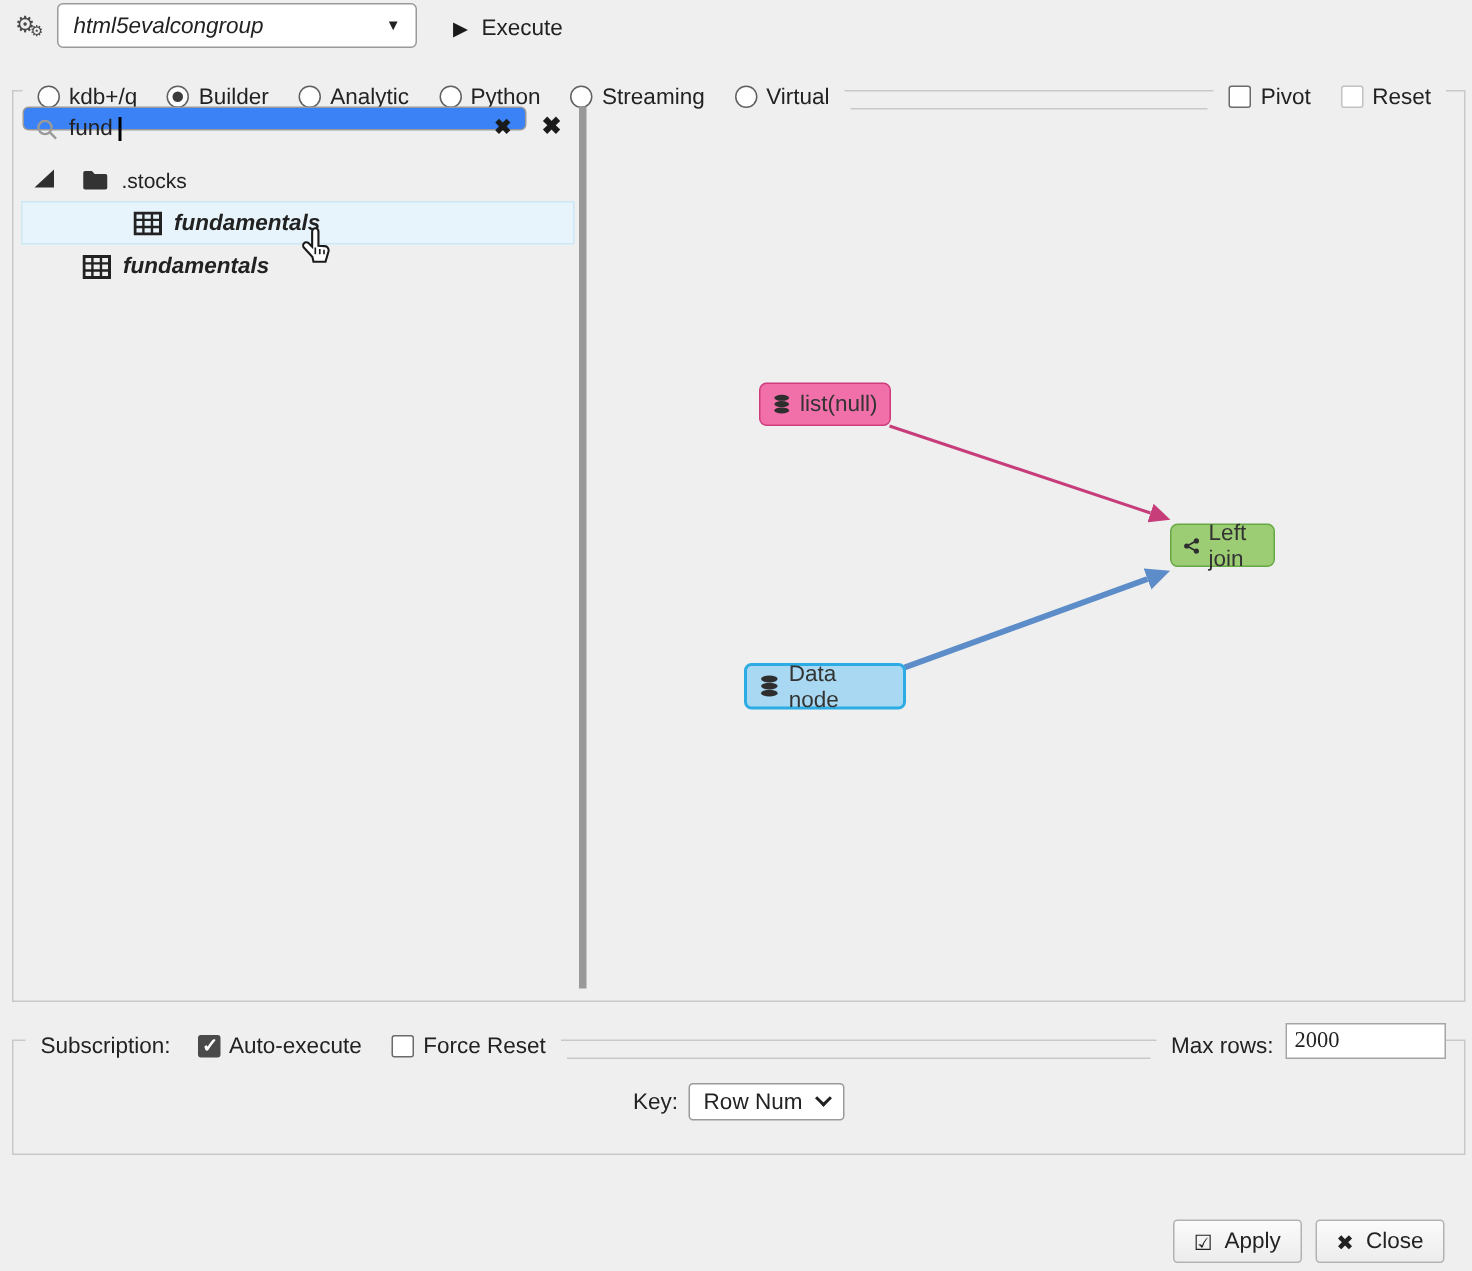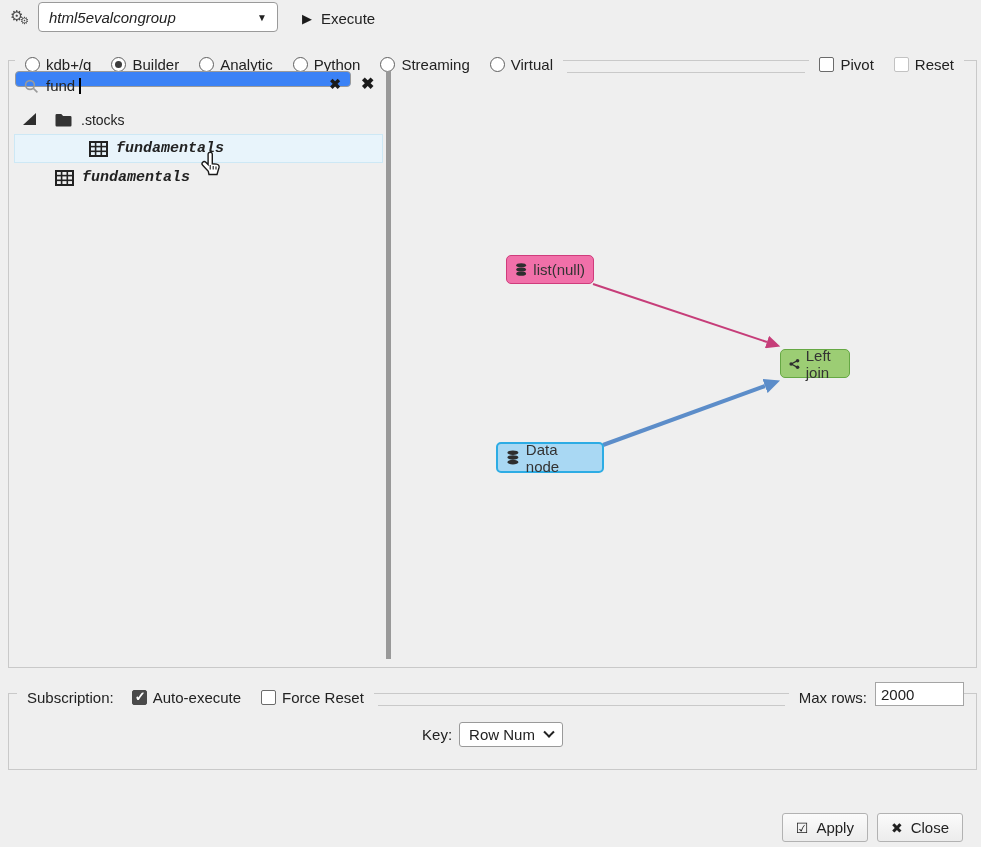--- a/index.html
+++ b/index.html
@@ -57,36 +57,36 @@
   }
   .search-caret { position: absolute; left: 63px; top: 6px; width: 1.5px; height: 16px; background: #000; }
   .mag { position: absolute; left: 8px; top: 7px; }
   .clear-inside { position: absolute; right: 9px; top: 4px; font-size: 14px; font-weight: bold; color: #1a1a1a; cursor: pointer; background: none; border: none; font-family: inherit; }
   .clear-outside { position: absolute; left: 352px; top: 13px; font-size: 16px; font-weight: bold; color: #1a1a1a; cursor: pointer; background: none; border: none; font-family: inherit; }
   .tree { position: absolute; left: 0; top: 44px; width: 376px; }
   .tree-row { position: relative; height: 29px; display: flex; align-items: center; font-size: 14px; }
   .tree-row.hl { background: #e8f4fb; border: 1px solid #cde8f5; margin: 0 0 0 5px; width: 369px; }
   .twisty { width: 0; height: 0; border-left: 13px solid transparent; border-bottom: 12px solid #2e2e2e; margin-top: -2px; }
   .tname { font-size: 14px; color: #222; }
-  .tname.tbl { font-weight: bold; font-style: italic; font-size: 15px; font-family: Liberation Mono, monospace; }
+  .tname.tbl { font-weight: bold; font-style: italic; font-size: 15px; }
   .cursor-svg { position: absolute; left: 192px; top: 90px; pointer-events: none; z-index: 5; }
   
   .splitter { position: absolute; left: 377px; top: 10px; width: 5px; height: 588px; background: #999; cursor: col-resize; }
   .canvas { position: absolute; left: 383px; top: 0; right: 0; bottom: 0; }
   .edges { position: absolute; left: 0; top: 0; pointer-events: none; }
   .gnode {
     position: absolute; height: 29px; border: 1.5px solid; border-radius: 5px;
     display: flex; align-items: center; justify-content: center; gap: 6px;
     font-size: 15px; color: #333; cursor: pointer; padding: 0 8px;
   }
   .gnode.thick { border-width: 2.5px; height: 31px; }
   
   .maxrows-input {
-    width: 89px; height: 24px; background: #fff; border: 1px solid #a5a5a5;
-    font-size: 15px; font-family: Liberation Sans, sans-serif; padding: 0 5px; color: #222;
+    width: 107px; height: 24px; background: #fff; border: 1px solid #a5a5a5;
+    font-size: 15px; font-family: Liberation Serif, serif; padding: 0 5px; color: #222;
   }
   .keyrow { position: absolute; left: 0; right: 0; top: 28px; display: flex; justify-content: center; align-items: center; gap: 7px; font-size: 15px; }
   .keyselect {
     background: #fff; border: 1px solid #9a9a9a; border-radius: 3px; height: 25px;
     display: inline-flex; align-items: center; gap: 10px; padding: 0 9px; font-size: 15px; cursor: pointer;
   }
   .chev { width: 8px; height: 8px; border-right: 2px solid #222; border-bottom: 2px solid #222; transform: rotate(45deg) translate(-2px,-2px); }
   
   .footer { position: absolute; right: 18px; top: 813px; display: flex; gap: 9px; }
   .btn {

